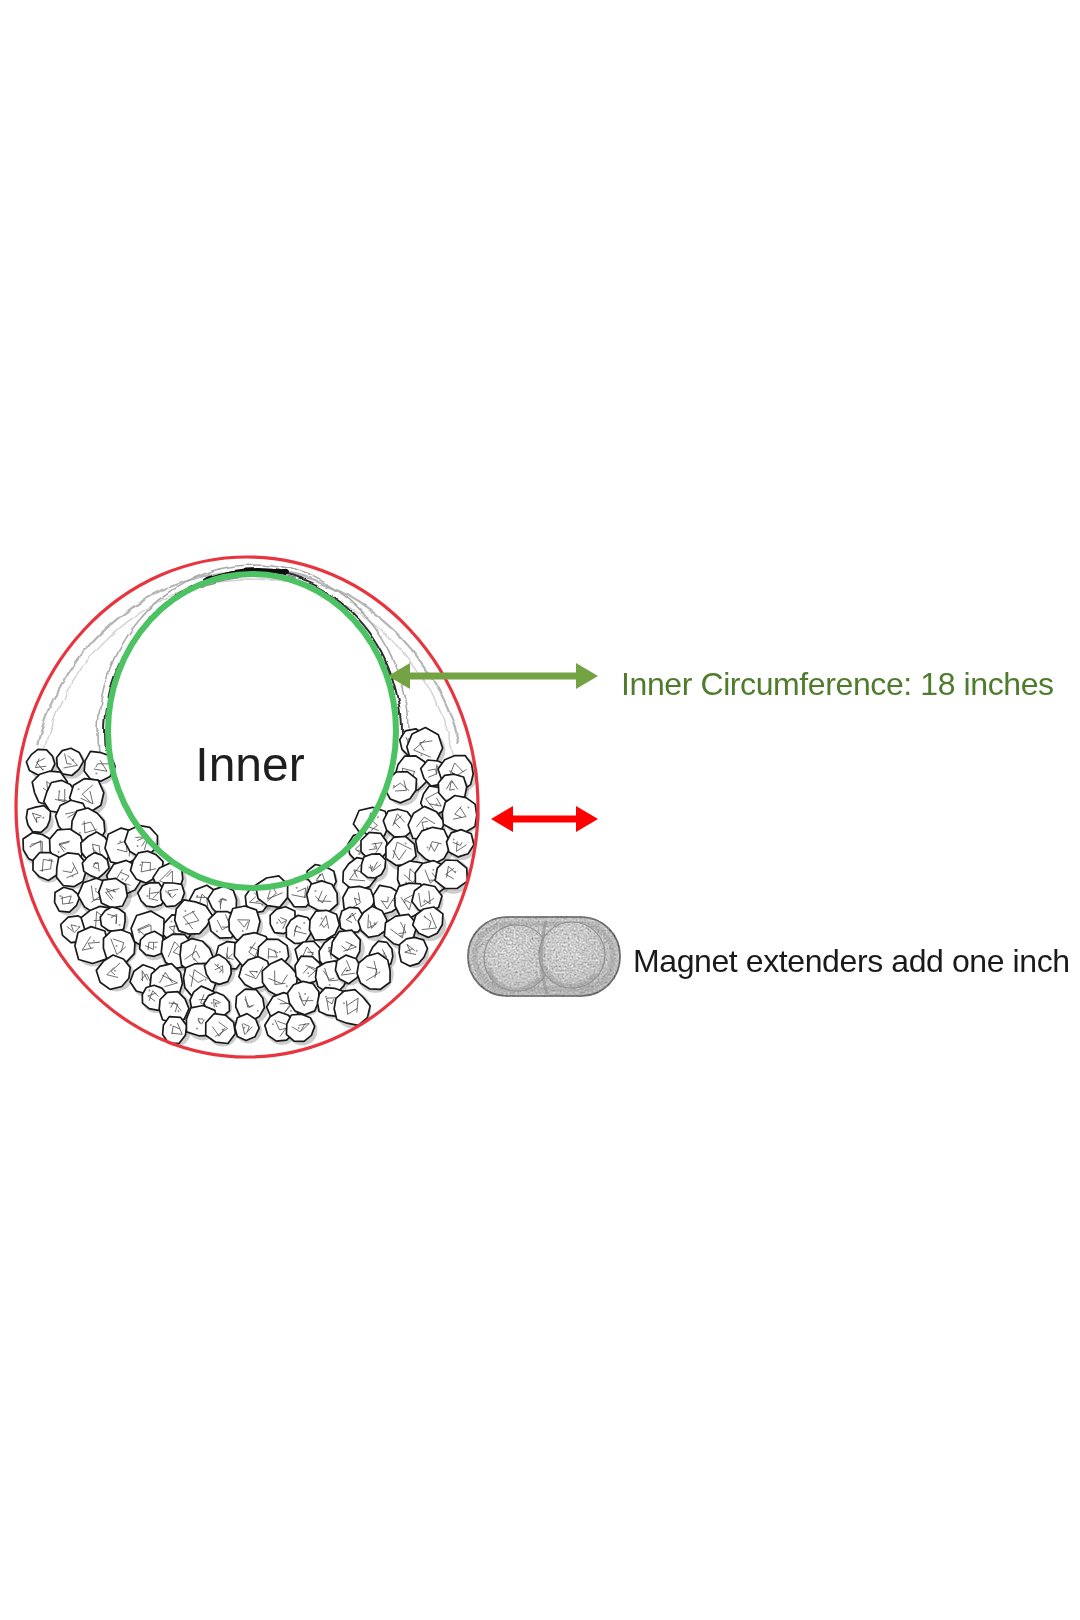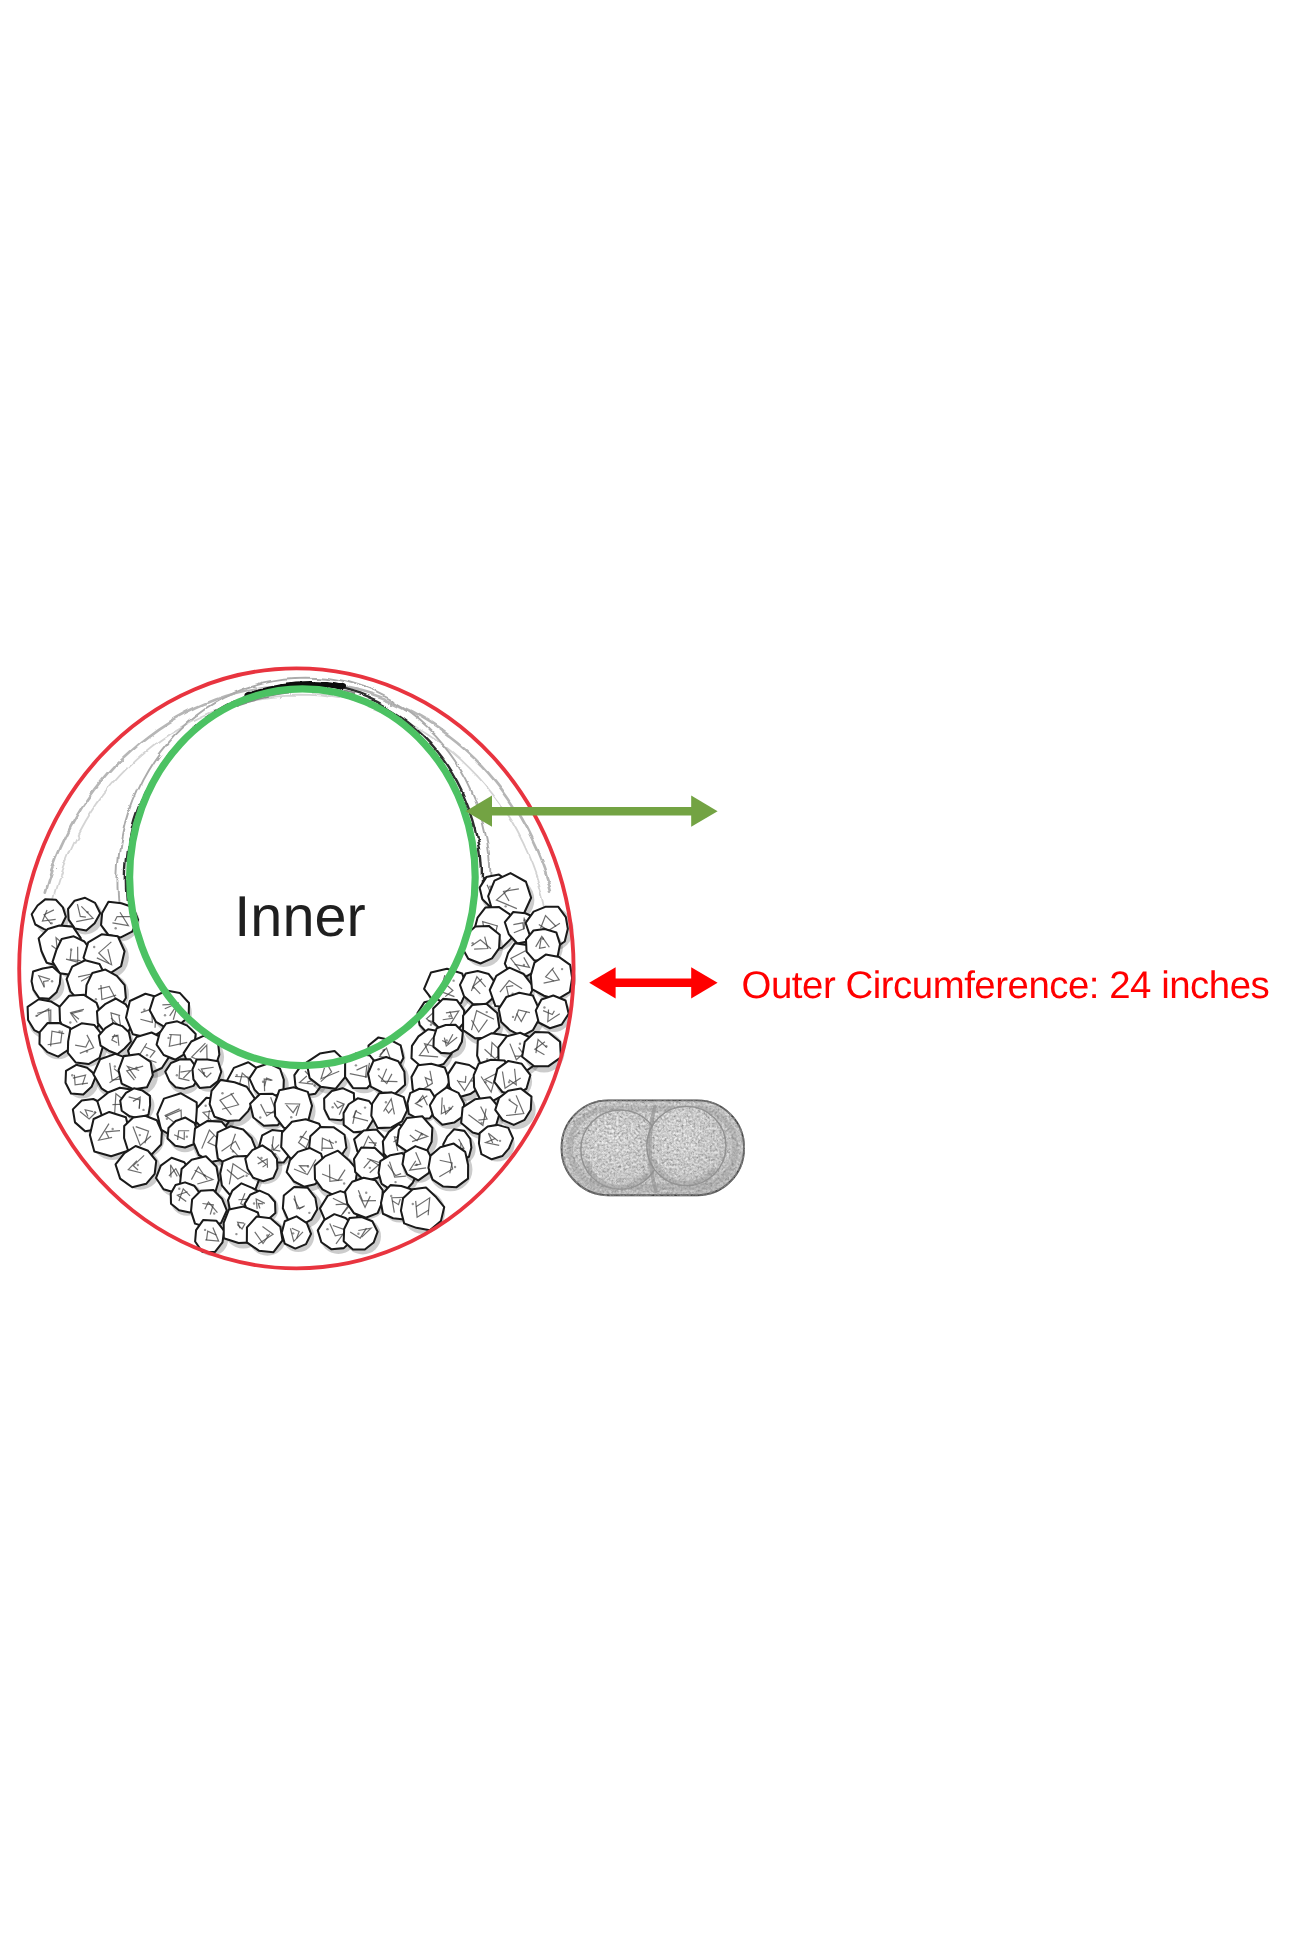--- a/index.html
+++ b/index.html
@@ -632,16 +632,17 @@
     <circle cx="517" cy="958" r="33" fill="url(#gDisc)" stroke="#929292" stroke-width="1.2"></circle>
     <circle cx="572" cy="955" r="33" fill="url(#gDisc)" stroke="#929292" stroke-width="1.2"></circle>
     <path d="M546 921 C 540 943 540 972 547 994" fill="none" stroke="#8f8f8f" stroke-width="3" opacity="0.6"></path>
     <path d="M489 968 a28 28 0 0 0 50 10" fill="none" stroke="#a5a5a5" stroke-width="4" opacity="0.5"></path>
     <path d="M545 966 a28 28 0 0 0 50 8" fill="none" stroke="#a5a5a5" stroke-width="4" opacity="0.5"></path>
   </g>
     </svg>
 
   <div class="lbl bella" style="color: rgb(31, 31, 31);">Inner</div>
 
+  <div class="lbl inner" style="color: rgb(78, 124, 44);">Inner Circumference: 18 inches</div>
 
-  <div class="lbl outer" style="color: rgb(255, 0, 0);">Outer Circumference: 24 inches</div>
 
+  <div class="lbl magnet" style="color: rgb(26, 26, 26);">Magnet extenders add one inch</div>
 </div>
 
 </body></html>

